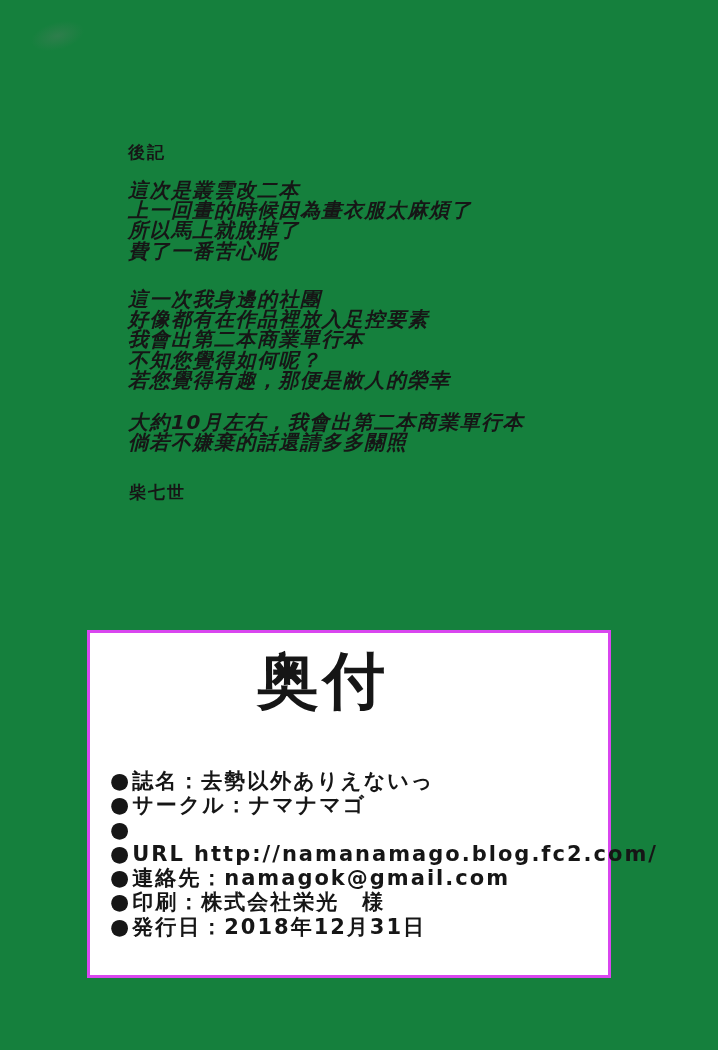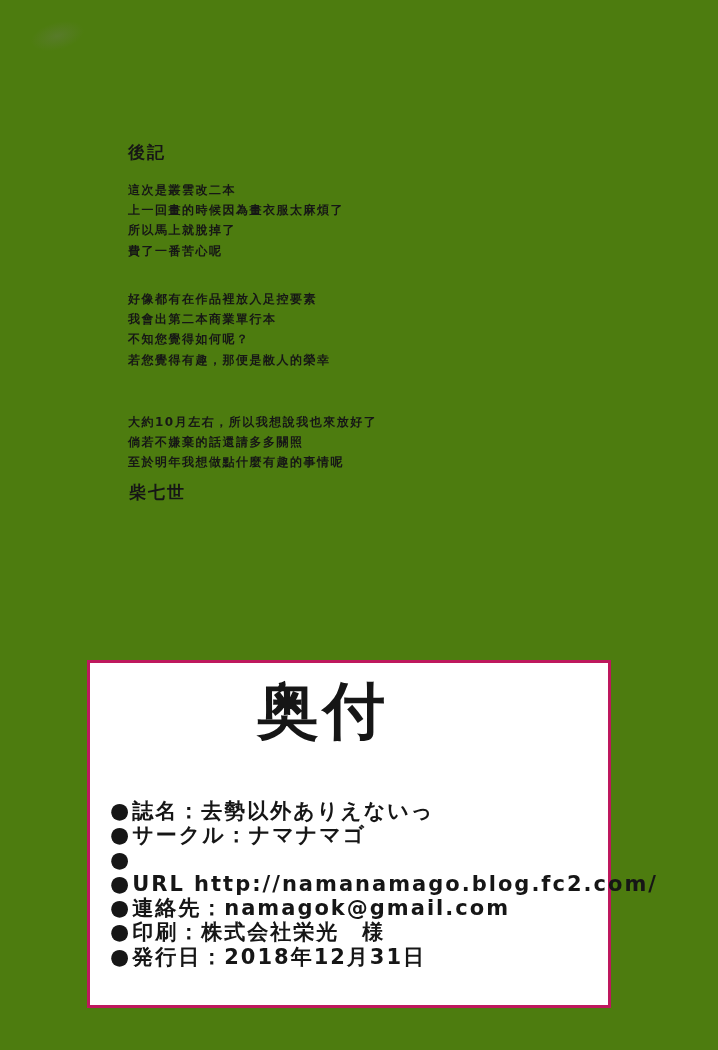--- a/index.html
+++ b/index.html
@@ -4,21 +4,21 @@
 <style>
   html, body {
     margin: 0;
     padding: 0;
     background: #ffffff;
   }
   .page {
     position: relative;
     width: 718px;
     height: 1050px;
-    background: #4d7c0f;
+    background: #15803d;
     overflow: hidden;
     font-family: "DejaVu Sans", sans-serif;
     font-weight: bold;
     color: #161616;
   }
   
   .scan-smudge {
     position: absolute;
     left: 30px;
     top: 22px;
@@ -33,46 +33,47 @@
     position: absolute;
     left: 128px;
     top: 141px;
     font-size: 17px;
     letter-spacing: 2px;
     white-space: nowrap;
   }
   .aw-para {
     position: absolute;
     left: 128px;
-    font-size: 12px;
+    font-size: 20px;
     line-height: 20.2px;
     letter-spacing: 1.5px;
+    font-style: italic;
   }
   .aw-p1 { top: 180px; }
   .aw-p2 { top: 289px; }
   .aw-p3 { top: 412px; }
   .aw-line { white-space: nowrap; }
   .aw-signature {
     position: absolute;
     left: 129px;
     top: 481px;
     font-size: 17px;
     letter-spacing: 2px;
     white-space: nowrap;
     text-align: right;
   }
 
   
   .colophon-box {
     position: absolute;
     left: 87px;
-    top: 660px;
+    top: 630px;
     width: 518px;
     height: 342px;
-    border: 3px solid #be185d;
+    border: 3px solid #d946ef;
     background: #ffffff;
   }
   .c-title {
     margin-top: 16px;
     text-align: center;
     font-size: 62px;
     line-height: 64px;
     letter-spacing: 4px;
     transform: translateX(-26px);
     white-space: nowrap;
@@ -111,30 +112,30 @@
   <div class="aw-heading">後記</div>
 
   <div class="aw-para aw-p1">
     <div class="aw-line">這次是叢雲改二本</div>
     <div class="aw-line">上一回畫的時候因為畫衣服太麻煩了</div>
     <div class="aw-line">所以馬上就脫掉了</div>
     <div class="aw-line">費了一番苦心呢</div>
   </div>
 
   <div class="aw-para aw-p2">
+    <div class="aw-line">這一次我身邊的社團</div>
     <div class="aw-line">好像都有在作品裡放入足控要素</div>
     <div class="aw-line">我會出第二本商業單行本</div>
     <div class="aw-line">不知您覺得如何呢？</div>
     <div class="aw-line">若您覺得有趣，那便是敝人的榮幸</div>
   </div>
 
   <div class="aw-para aw-p3">
-    <div class="aw-line">大約10月左右，所以我想說我也來放好了</div>
+    <div class="aw-line">大約10月左右，我會出第二本商業單行本</div>
     <div class="aw-line">倘若不嫌棄的話還請多多關照</div>
-    <div class="aw-line">至於明年我想做點什麼有趣的事情呢</div>
   </div>
 
   <div class="aw-signature">柴七世</div>
 
   <div class="colophon-box">
     <div class="c-title">奥付</div>
 
     <div class="c-list">
       <div class="c-row">
         <span class="c-bullet">●</span>

